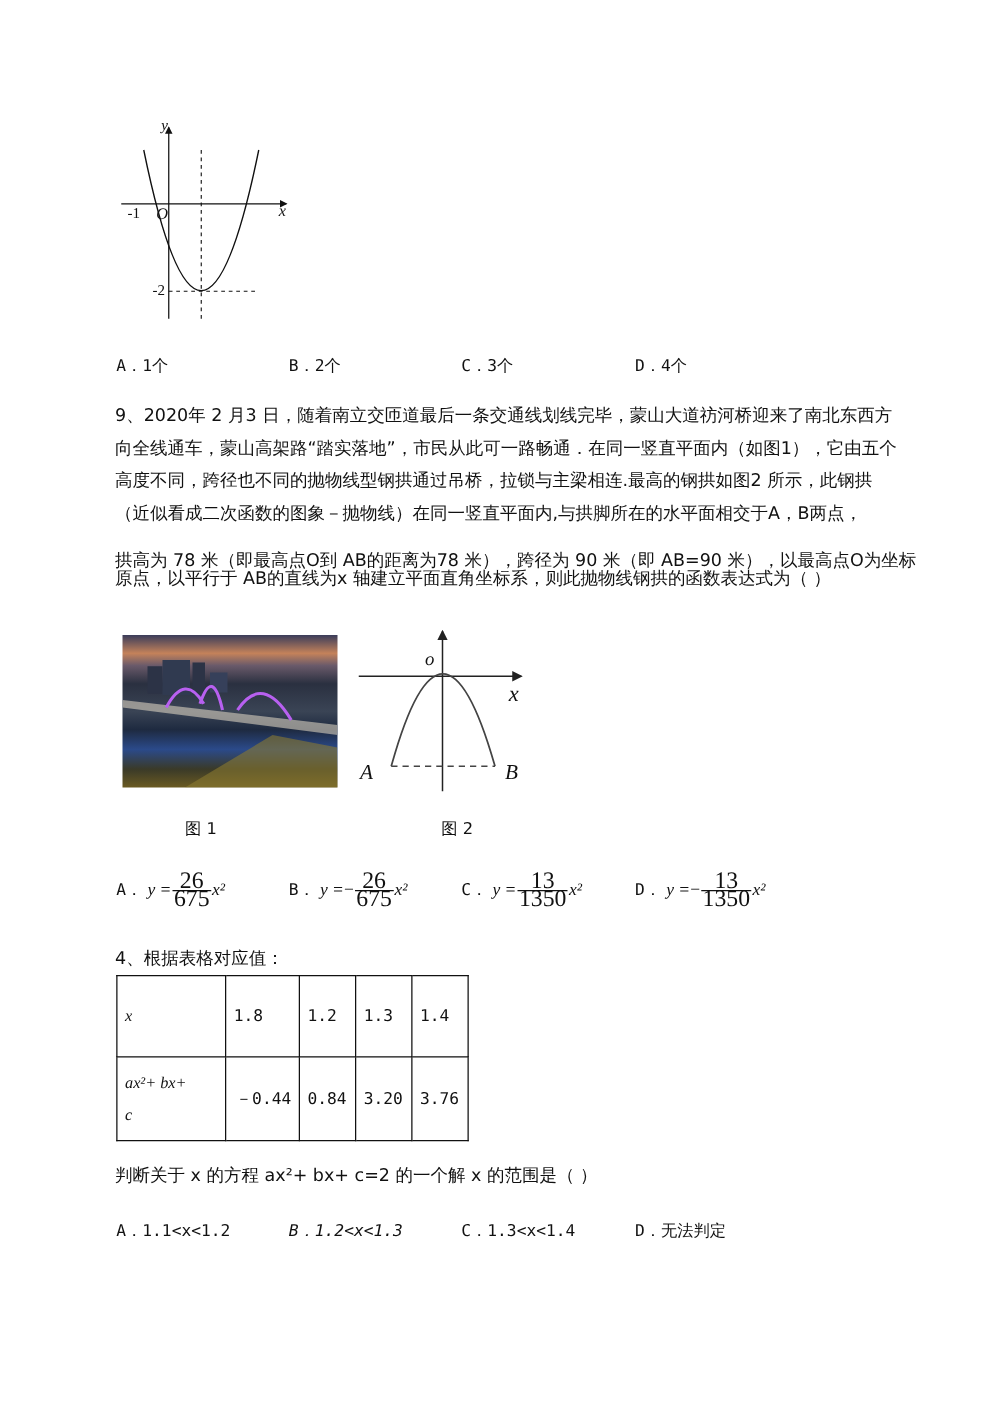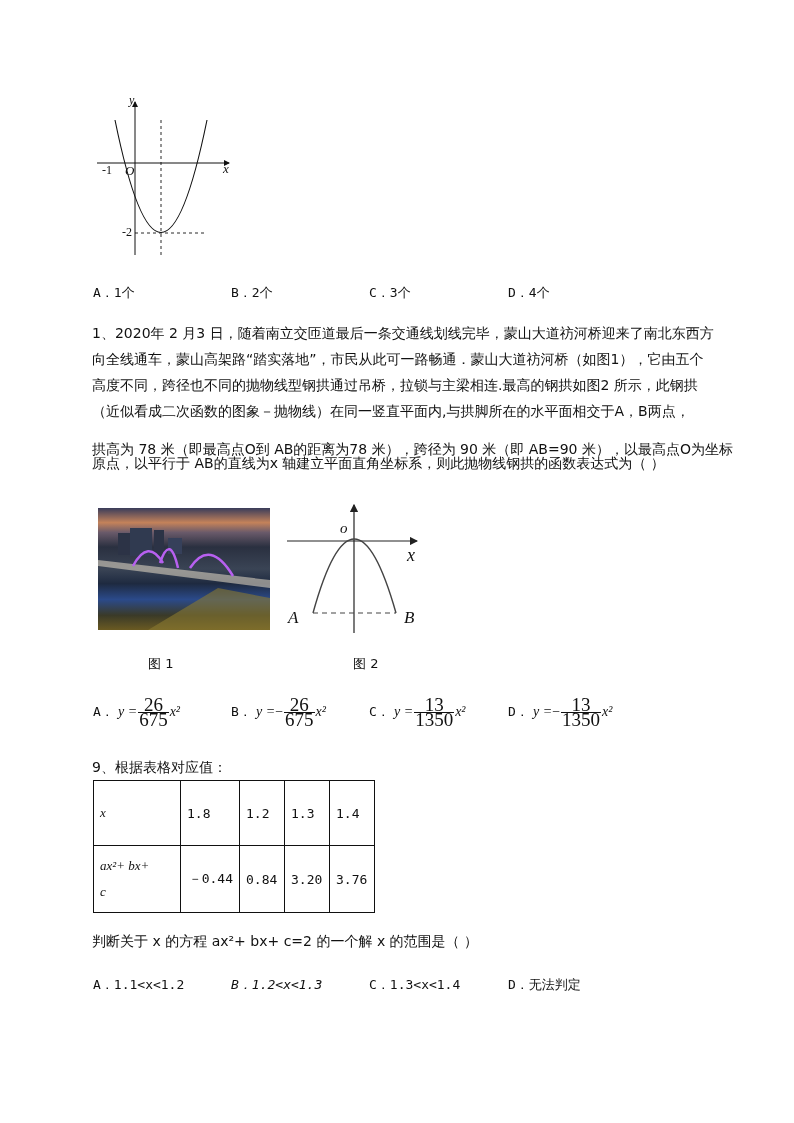--- a/index.html
+++ b/index.html
@@ -43,22 +43,22 @@
   <span class="abs it" style="left:30px;top:68px;font-size:13px;">O</span>
   <span class="abs" style="left:7px;top:68px;font-size:12px;font-family:'Liberation Serif',serif;">-1</span>
   <span class="abs" style="left:27px;top:130px;font-size:12px;font-family:'Liberation Serif',serif;">-2</span>
 </div>
 
 <div class="opt mono" style="left:93px;top:284px;"><span>A．</span><span>1个</span></div>
 <div class="opt mono" style="left:231px;top:284px;"><span>B．</span><span>2个</span></div>
 <div class="opt mono" style="left:369px;top:284px;"><span>C．</span><span>3个</span></div>
 <div class="opt mono" style="left:508px;top:284px;"><span>D．</span><span>4个</span></div>
 
-<div class="para" style="top:320px;">1、2020年 2 月3 日，随着南立交匝道最后一条交通线划线完毕，蒙山大道祊河桥迎来了南北东西方</div>
-<div class="para" style="top:346px;">向全线通车，蒙山高架路“踏实落地”，市民从此可一路畅通．蒙山大道祊河桥（如图1），它由五个</div>
+<div class="para" style="top:320px;">9、2020年 2 月3 日，随着南立交匝道最后一条交通线划线完毕，蒙山大道祊河桥迎来了南北东西方</div>
+<div class="para" style="top:346px;">向全线通车，蒙山高架路“踏实落地”，市民从此可一路畅通．在同一竖直平面内（如图1），它由五个</div>
 <div class="para" style="top:372px;">高度不同，跨径也不同的抛物线型钢拱通过吊桥，拉锁与主梁相连.最高的钢拱如图2 所示，此钢拱</div>
 <div class="para" style="top:398px;">（近似看成二次函数的图象－抛物线）在同一竖直平面内,与拱脚所在的水平面相交于A，B两点，</div>
 <div class="para" style="top:436px;">拱高为 78 米（即最高点O到 AB的距离为78 米），跨径为 90 米（即 AB=90 米），以最高点O为坐标</div>
 <div class="para" style="top:450px;">原点，以平行于 AB的直线为x 轴建立平面直角坐标系，则此抛物线钢拱的函数表达式为（          ）</div>
 
 <div class="photo">
   <svg width="172" height="122" viewBox="0 0 172 122">
     <rect x="20" y="25" width="12" height="22" fill="#2c3346"></rect>
     <rect x="32" y="20" width="22" height="28" fill="#303a50"></rect>
     <rect x="56" y="22" width="10" height="26" fill="#2c3346"></rect>
@@ -101,21 +101,21 @@
 </div>
 <div class="opt" style="left:369px;top:698px;">
   <span class="mono">C．</span>
   <span class="eq it">y =</span><span class="eq"></span><span class="frac"><span class="num">13</span><span class="den">1350</span></span><span class="eq it">x²</span>
 </div>
 <div class="opt" style="left:508px;top:698px;">
   <span class="mono">D．</span>
   <span class="eq it">y =</span><span class="eq">−</span><span class="frac"><span class="num">13</span><span class="den">1350</span></span><span class="eq it">x²</span>
 </div>
 
-<div class="abs txt" style="left:92px;top:758px;">9、根据表格对应值：</div>
+<div class="abs txt" style="left:92px;top:758px;">4、根据表格对应值：</div>
 
 <table class="vals">
   <tbody>
       <tr>
     <td style="width:74px;" class="it">x</td>
     <td style="width:46px;" class="mono">1.8</td>
     <td style="width:32px;" class="mono">1.2</td>
     <td style="width:32px;" class="mono">1.3</td>
     <td style="width:32px;" class="mono">1.4</td>
   </tr>

